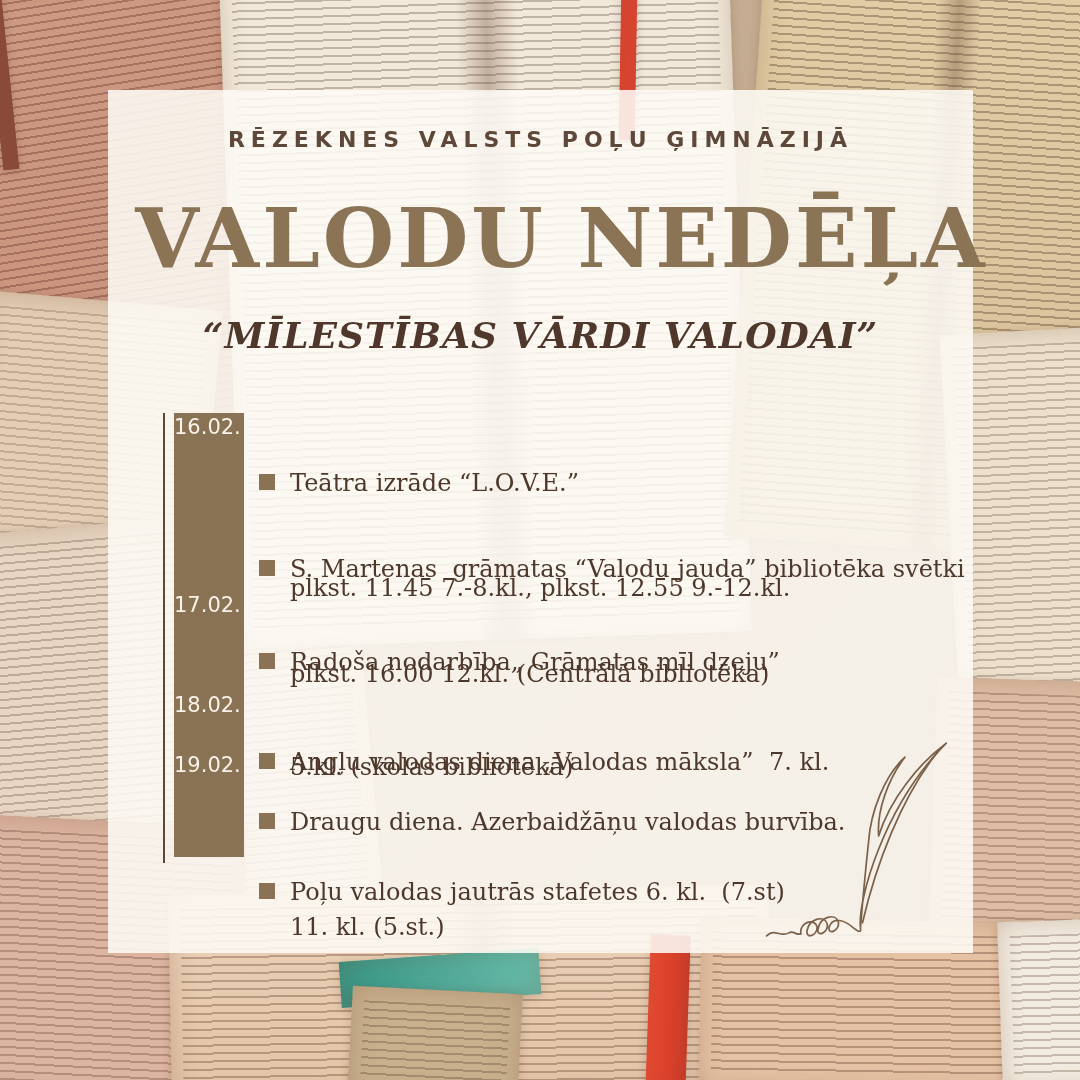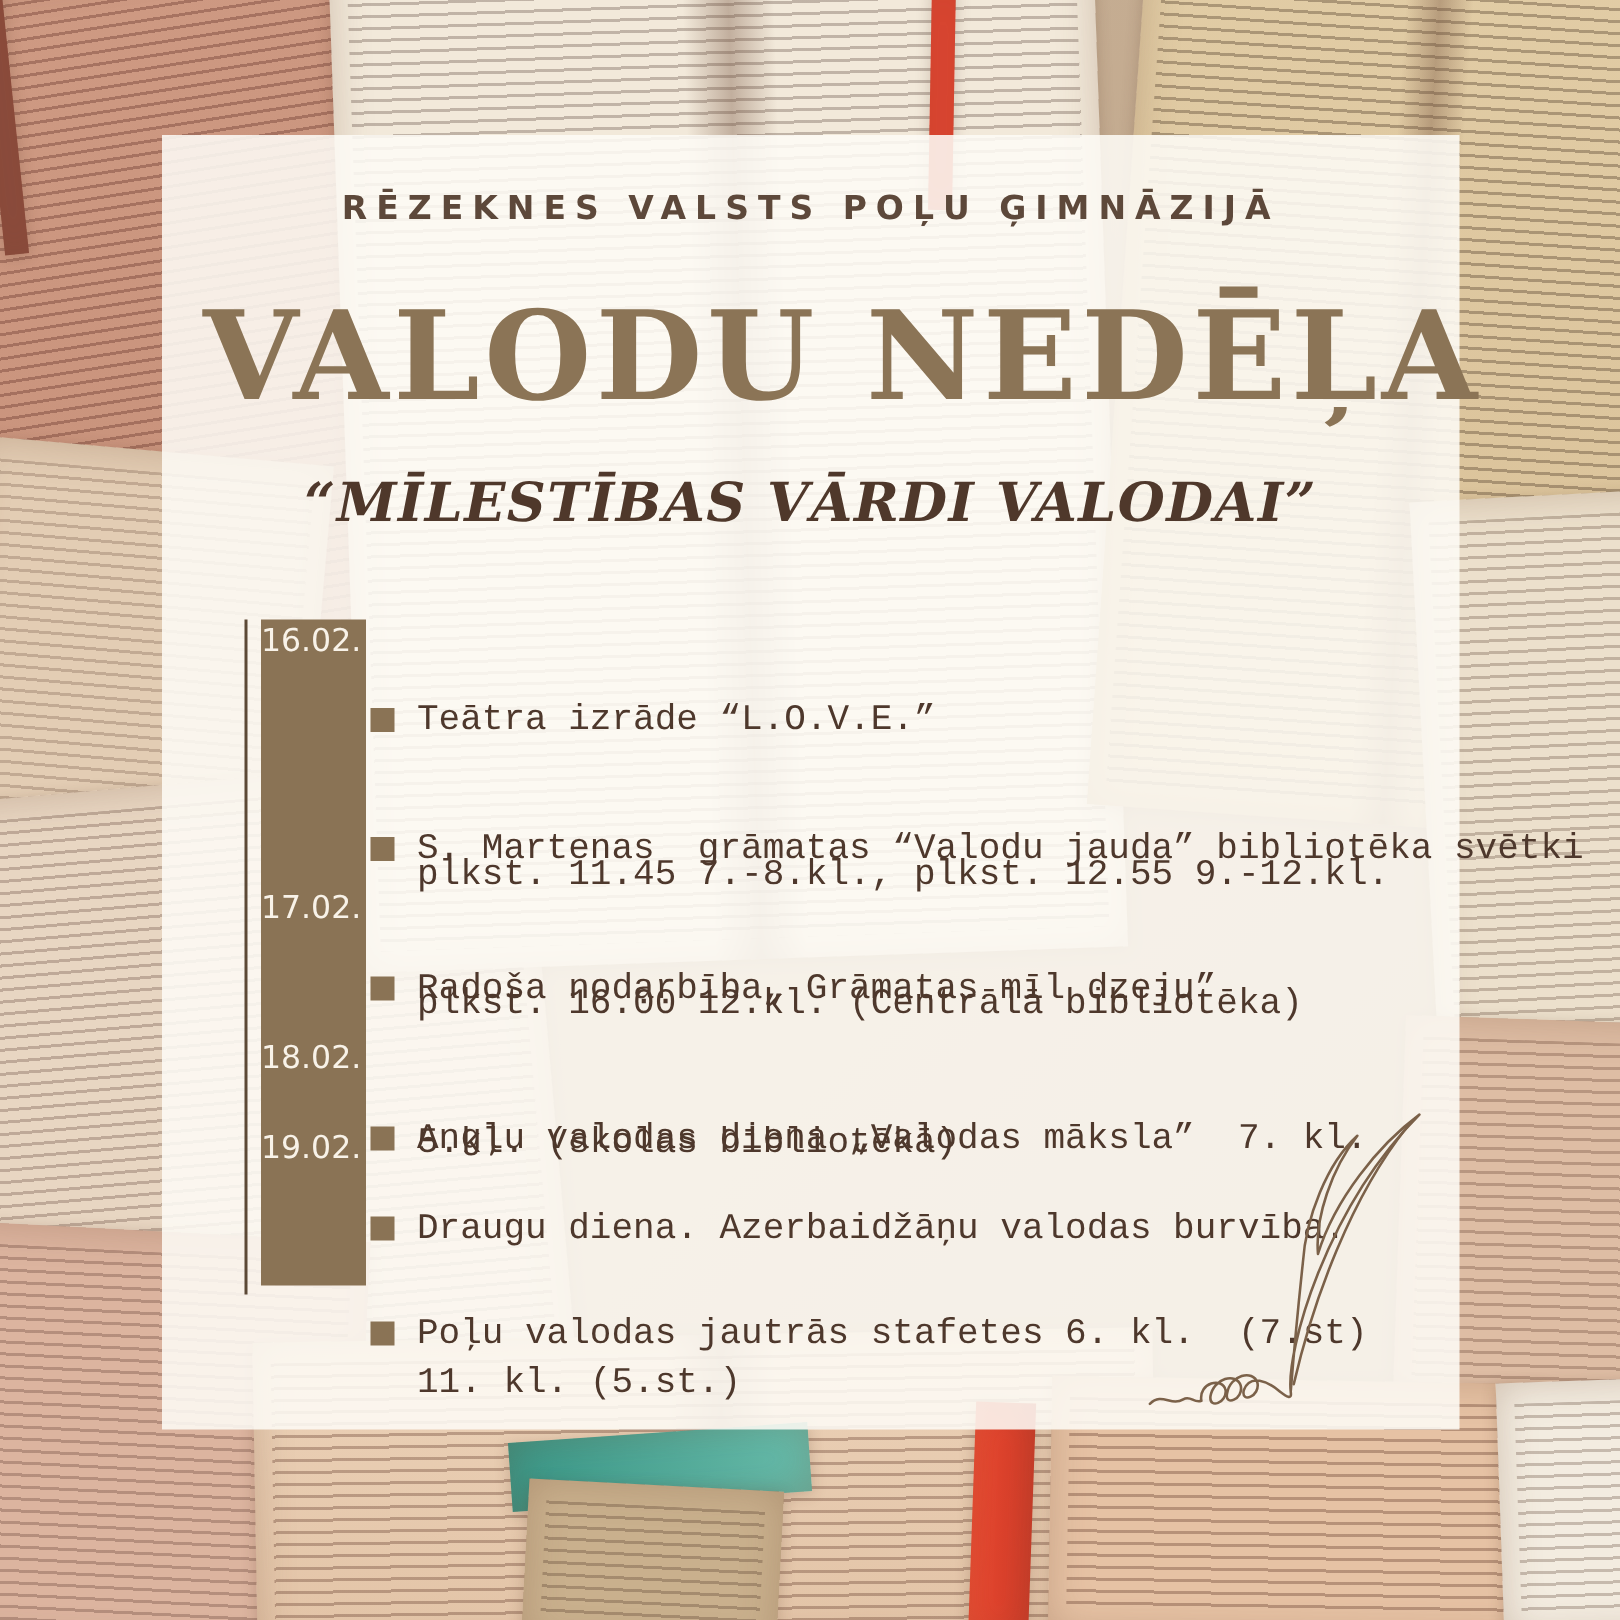--- a/index.html
+++ b/index.html
@@ -23,21 +23,21 @@
   .subtitle{position:absolute;top:224px;left:0;width:100%;text-align:center;white-space:nowrap;
             font-style:italic;font-weight:700;font-size:36px;line-height:1.2;
             letter-spacing:1px;color:#4f382b;}
   
   .schedule{position:absolute;left:55px;top:323px;width:770px;height:470px;}
   .vline{position:absolute;left:0;top:0;width:2px;height:450px;background:#5c4936;}
   .band{position:absolute;left:11px;top:0;width:70px;height:444px;background:#8a7355;}
   .date{position:absolute;left:11px;width:70px;white-space:nowrap;
         font-family:"DejaVu Sans",sans-serif;font-size:21px;letter-spacing:0;color:#f8f2e8;}
   .d1{top:2px}.d2{top:180px}.d3{top:280px}.d4{top:340px}
-  .item{position:absolute;left:84px;white-space:pre;color:#4e382c;font-size:24px;font-family:Liberation Mono, monospace;}
+  .item{position:absolute;left:96px;white-space:pre;color:#4e382c;font-size:24px;}
   .item .ln{position:relative;padding-left:31px;line-height:1.2;}
   .item .ln + .ln{margin-top:20px;}
   .bullet{position:absolute;left:0;top:5px;width:16px;height:16px;background:#8a7355;}
   .i1{top:0}.i2{top:86px}.i3{top:179px}.i4{top:279px}.i5{top:339px}.i6{top:409px}
   
   .feather{position:absolute;left:655px;top:645px;width:200px;height:212px;}
   .feather path{fill:none;stroke:#7b6149;stroke-width:1.7;stroke-linecap:round;stroke-linejoin:round;}
 </style>
 </head>
 <body>

